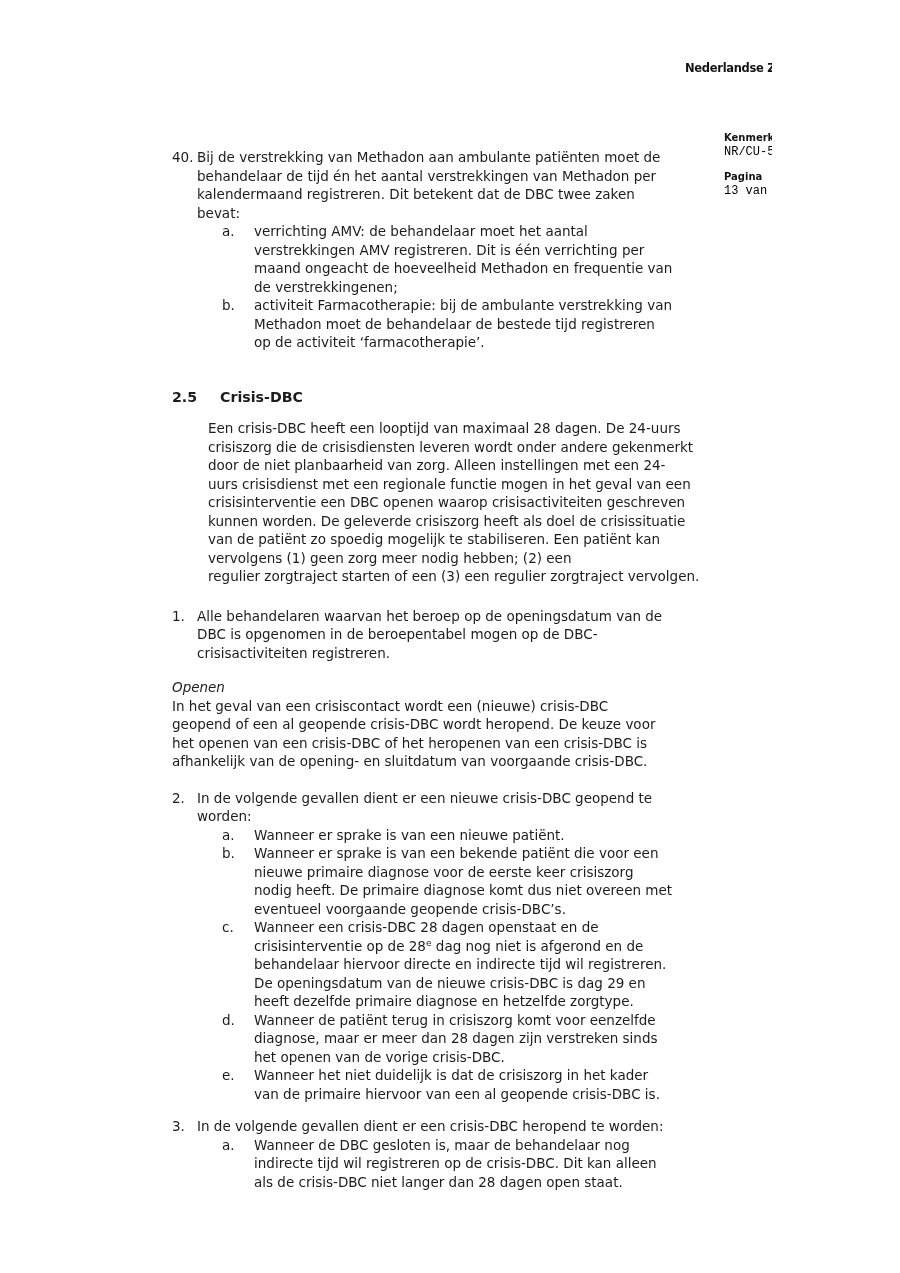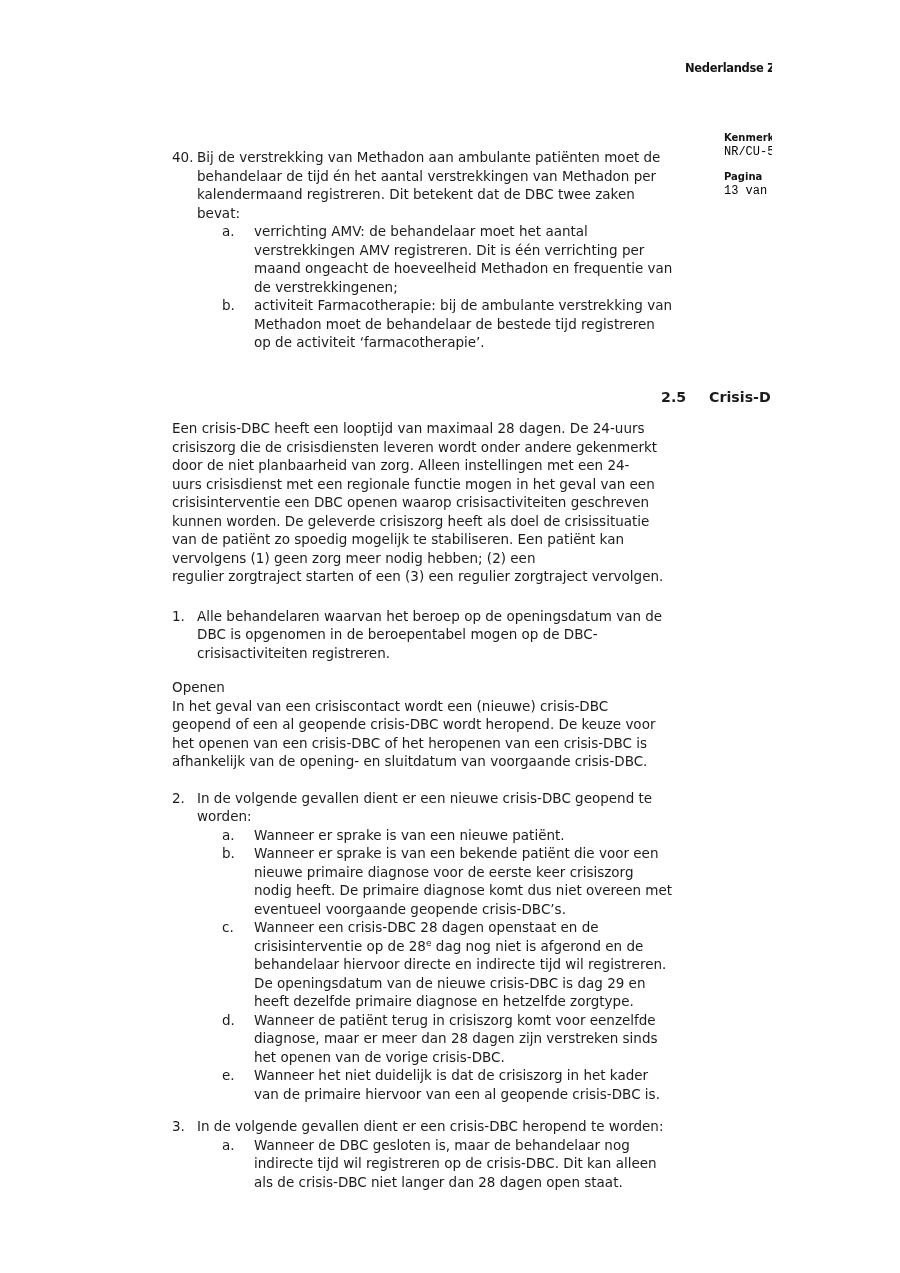--- a/index.html
+++ b/index.html
@@ -25,25 +25,25 @@
   .content {
     position:absolute; left:172px; top:148px; width:620px;
     font-size:13.5px; line-height:18.5px;
   }
   .pre { white-space:pre-line; }
   .num-item { display:flex; }
   .num { width:25px; flex:none; }
   .item-body { flex:1; min-width:0; }
   .sub-item { display:flex; margin-left:50px; }
   .letter { width:32px; flex:none; }
-  .section-heading { display:flex; font-weight:bold; font-size:14.2px; margin-top:36px;justify-content:flex-end; }
+  .section-heading { display:flex; font-weight:bold; font-size:14.2px; margin-top:36px; }
   .sec-num { width:48px; flex:none; }
-  .italic { }
+  .italic { font-style:italic; }
   sup { font-size:9px; vertical-align:super; line-height:0; }
-  .mt-para1 { margin-top:13px; }
+  .mt-para1 { margin-top:13px;margin-left:36px; }
   .mt-item1 { margin-top:21px; }
   .mt-openen { margin-top:16px; }
   .mt-item2 { margin-top:18px; }
   .mt-item3 { margin-top:14px; }
 </style>
 </head>
 <body>
 
 <div class="page">
 

